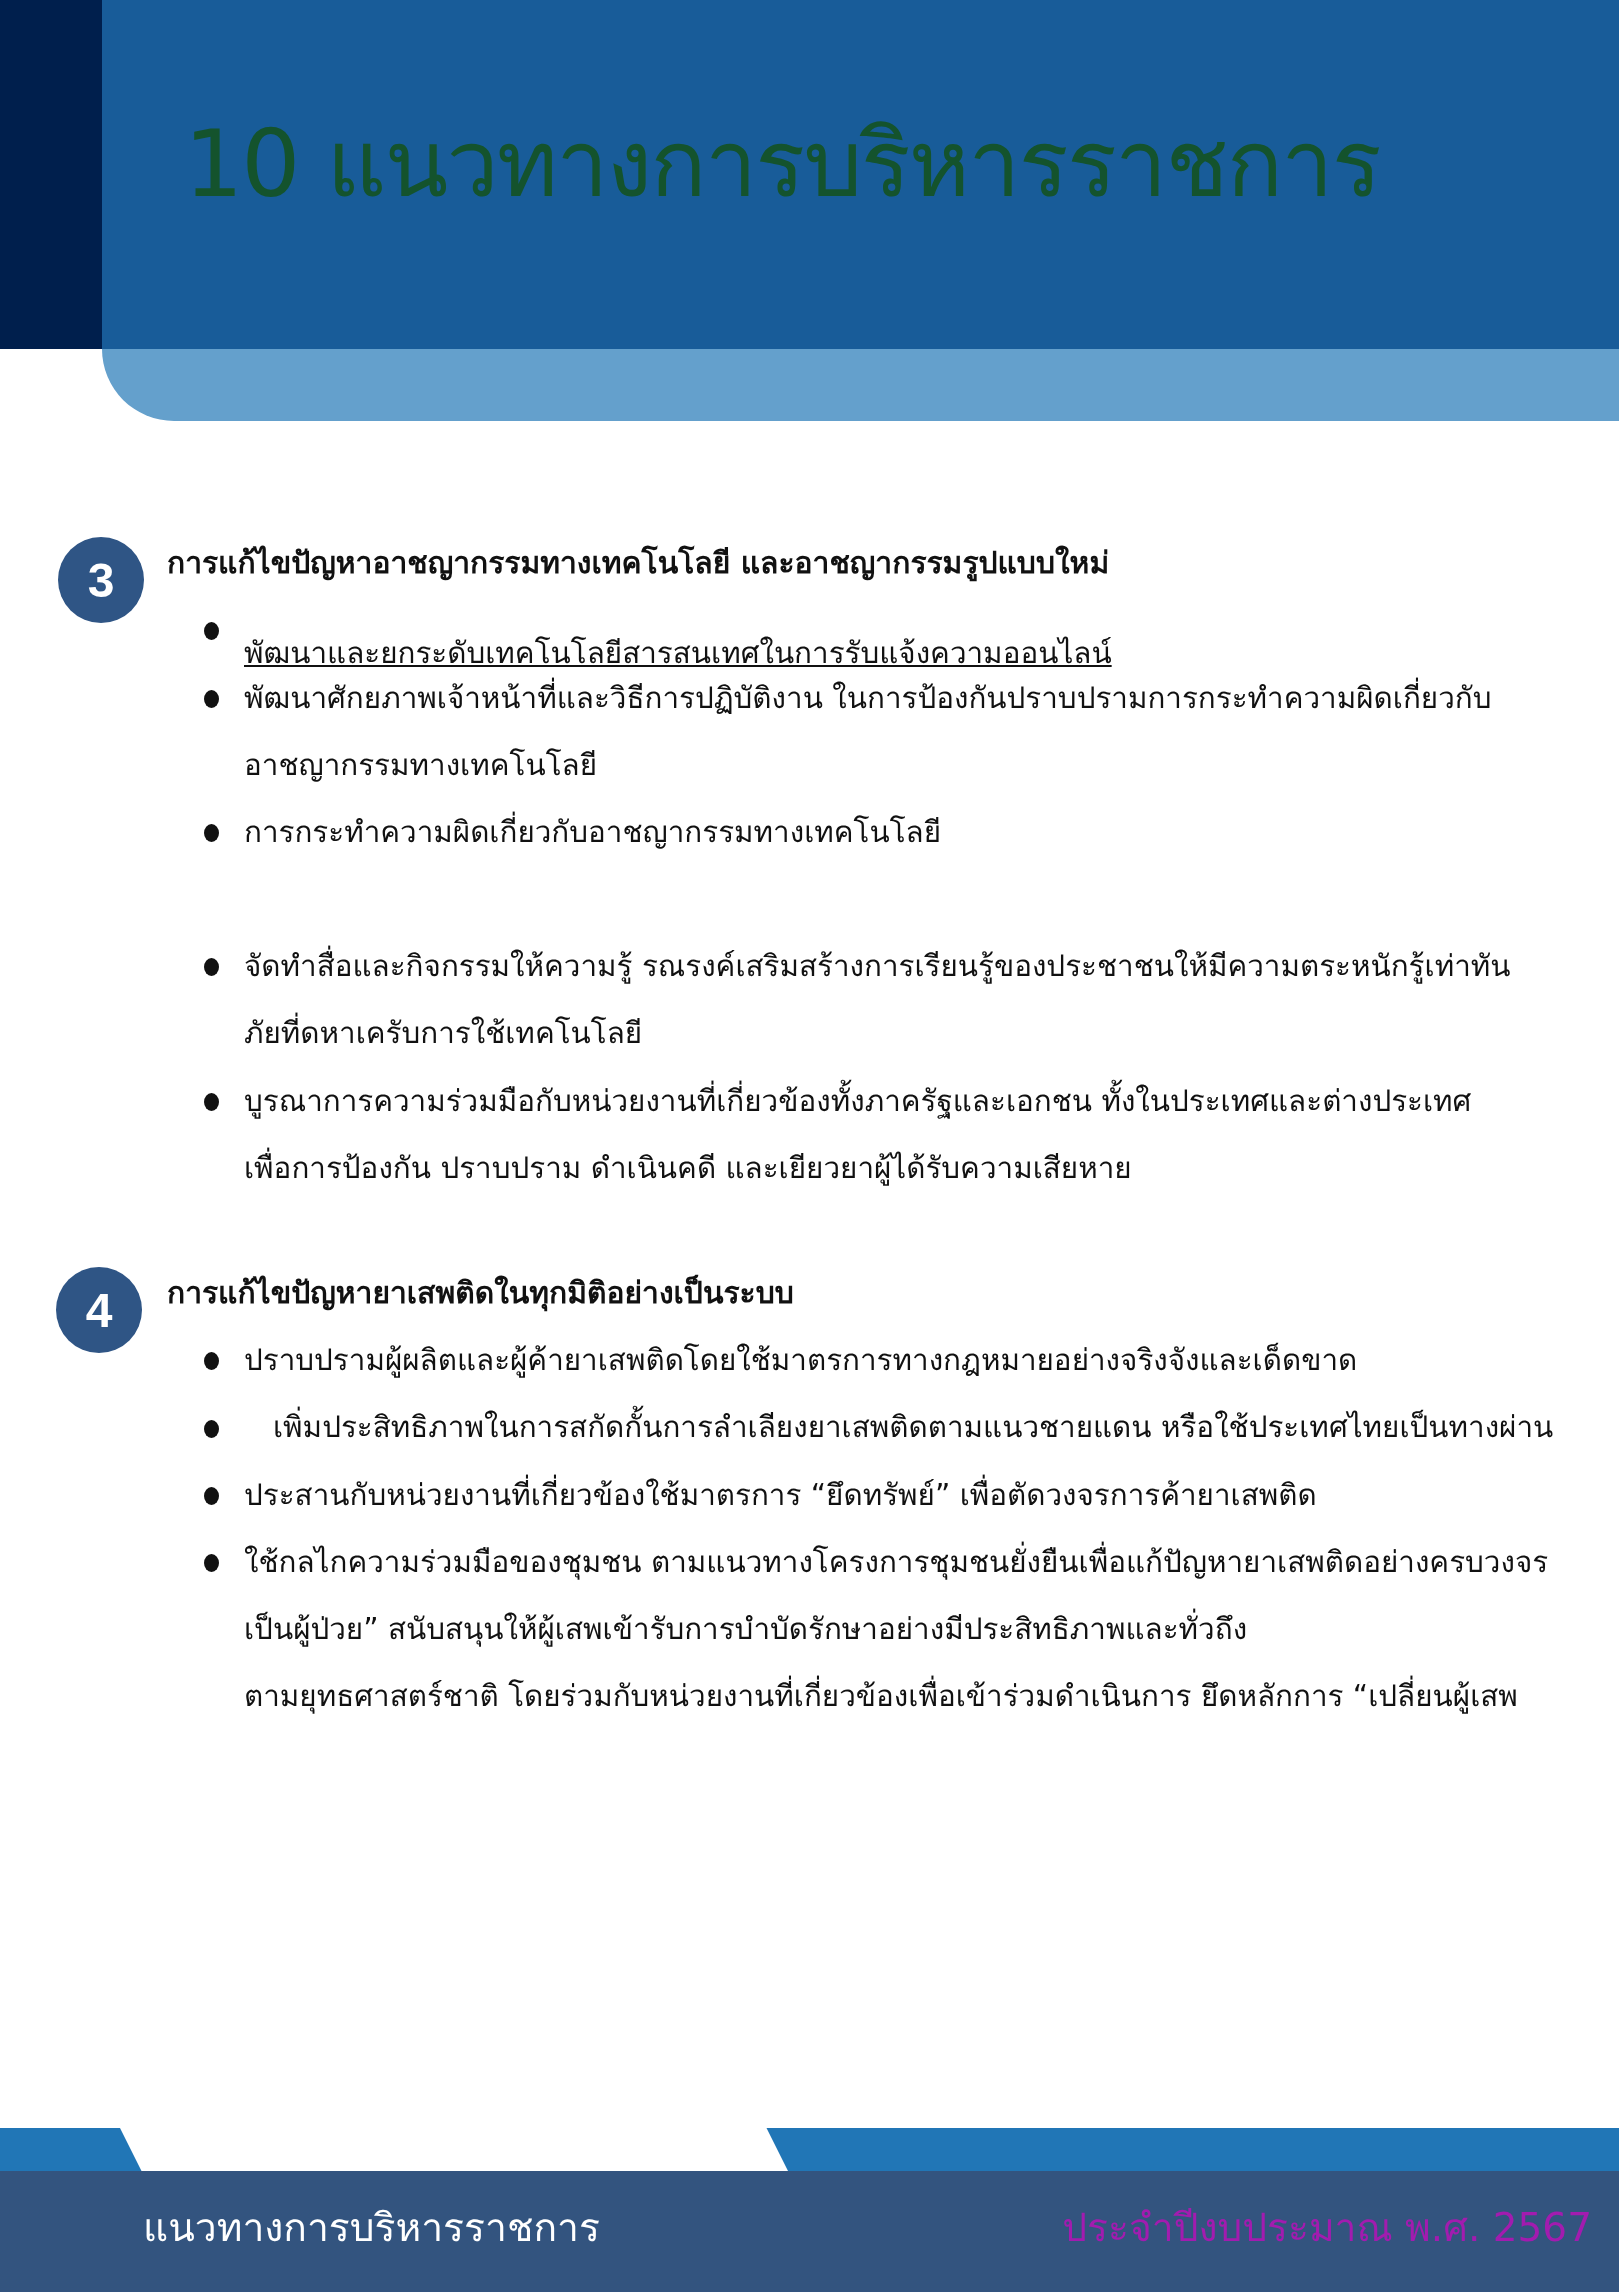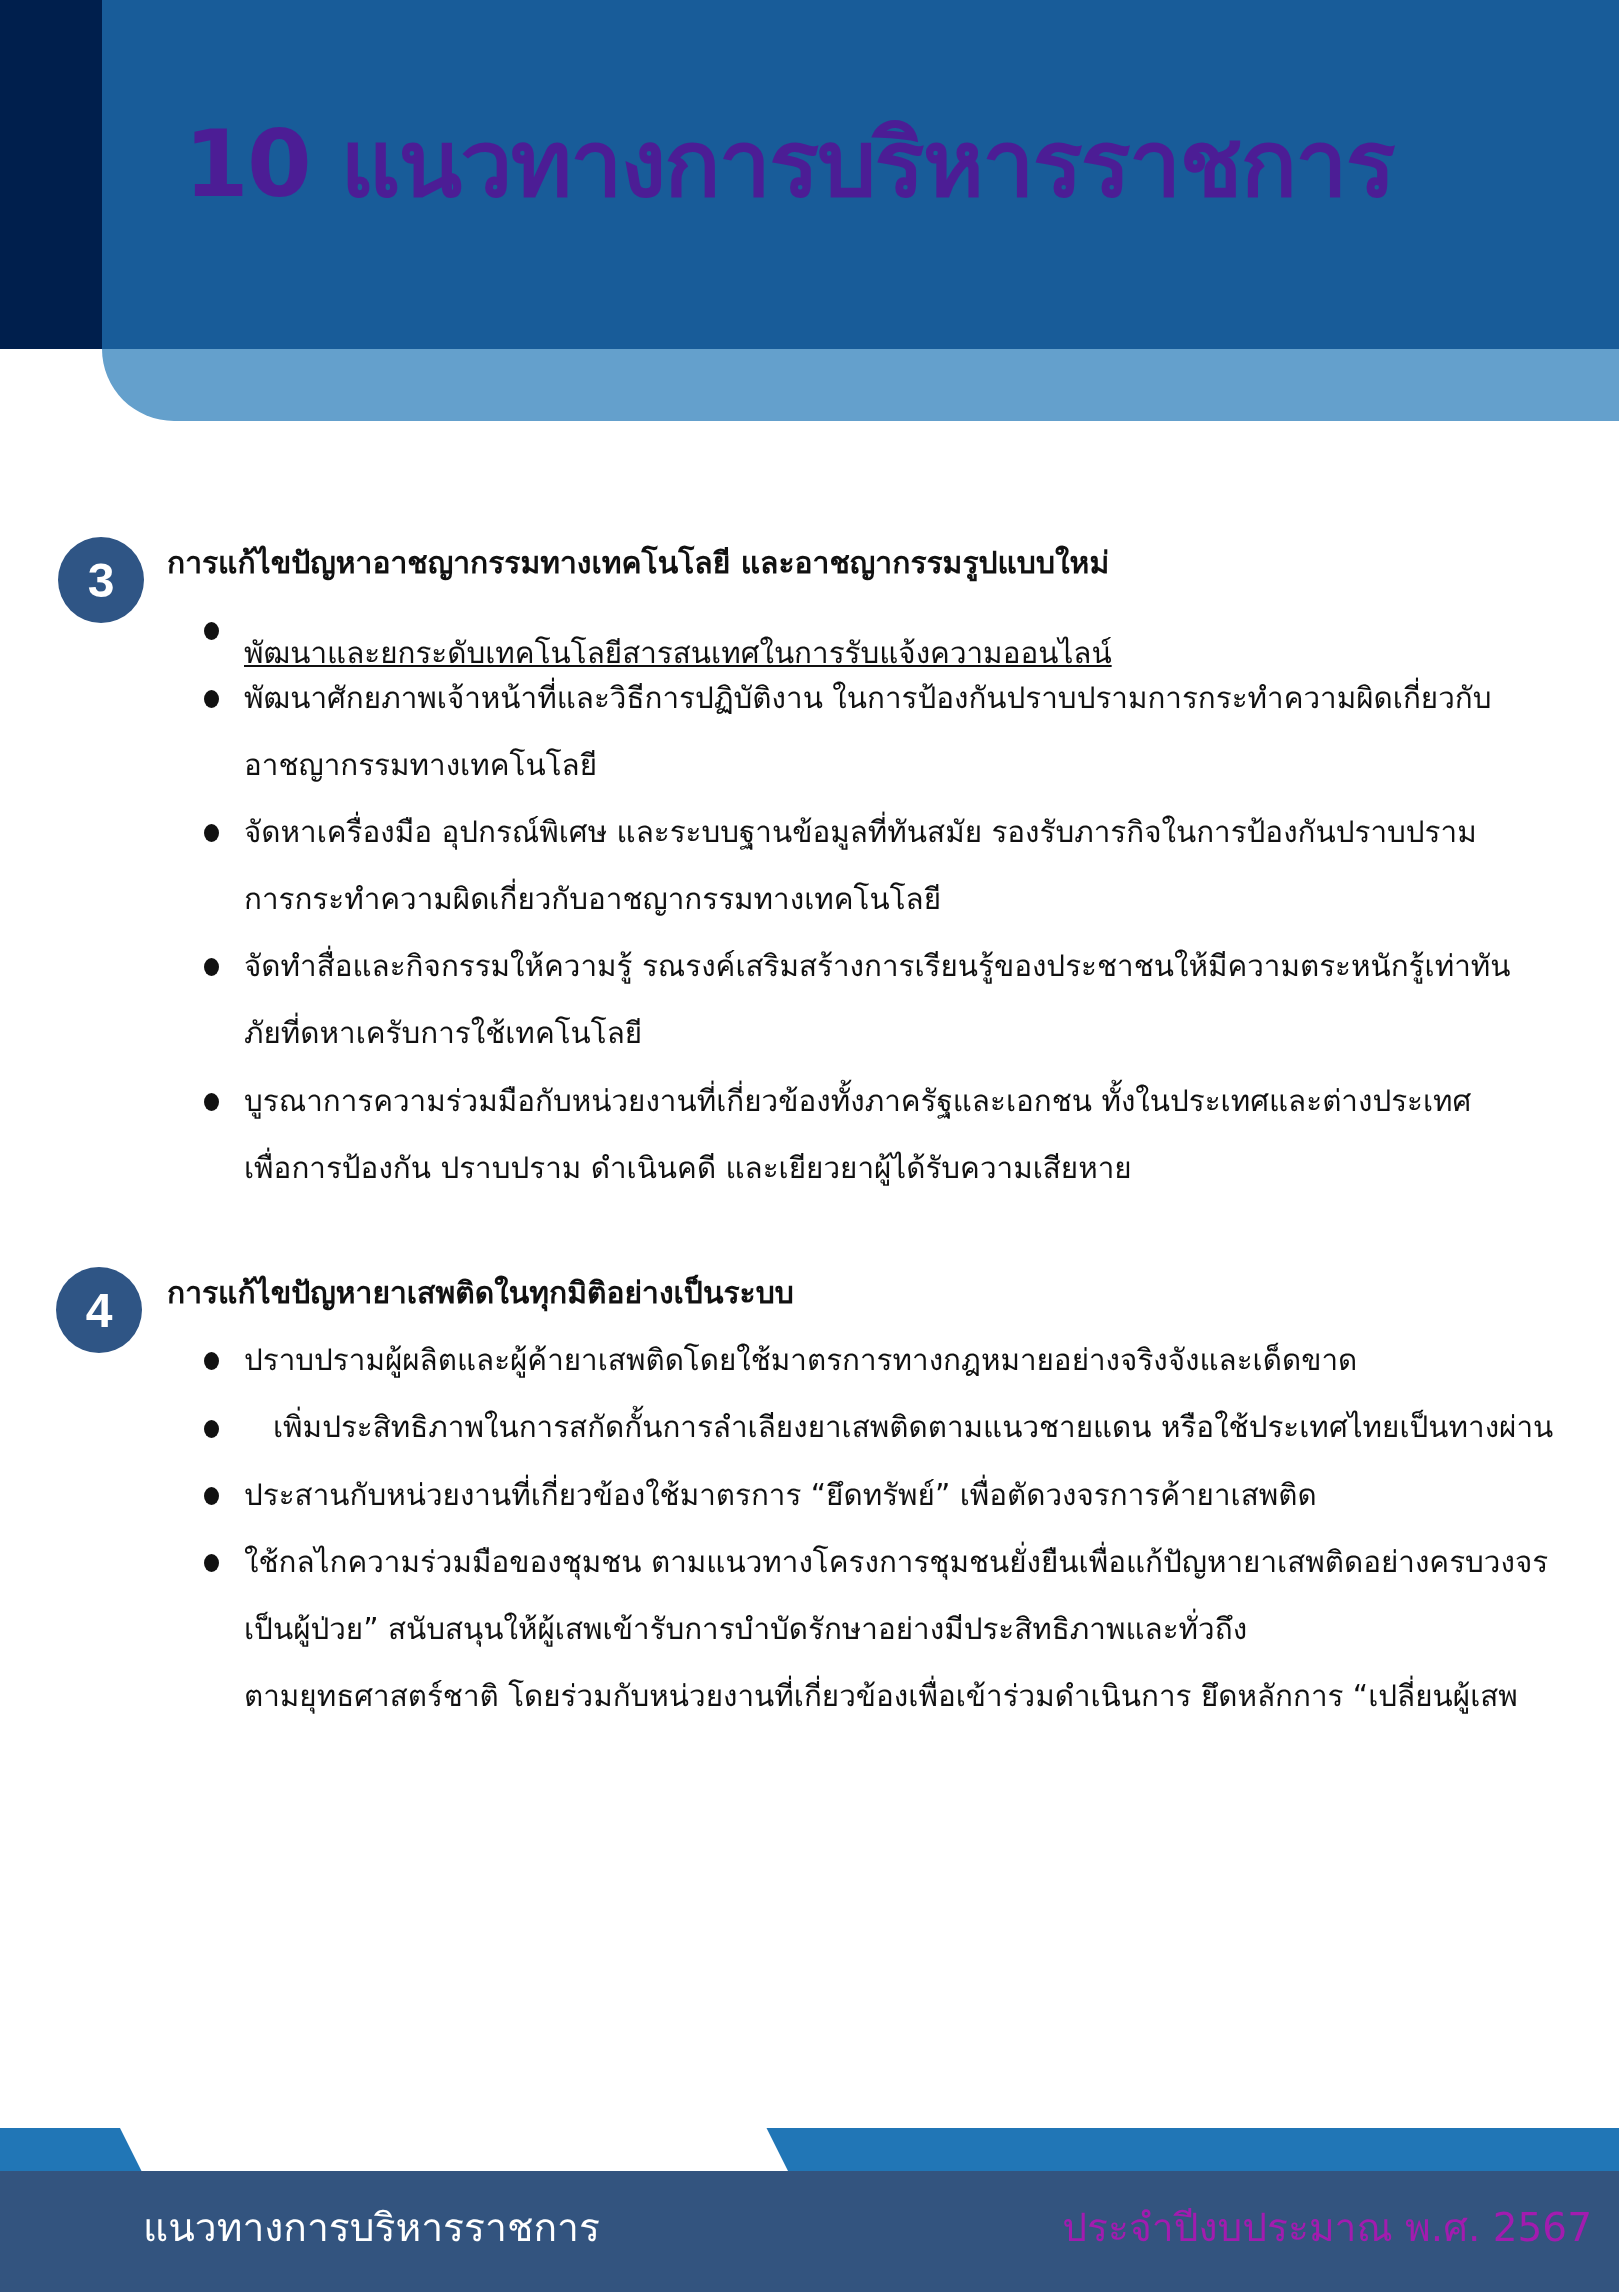--- a/index.html
+++ b/index.html
@@ -8,22 +8,22 @@
     background:#ffffff;
     font-family:"DejaVu Sans", "Liberation Sans", sans-serif;
     color:#111111;
   }
   .hdr-navy { position:absolute; left:0; top:0; width:102px; height:349px; background:#001f4d; }
   .hdr-blue { position:absolute; left:102px; top:0; width:1517px; height:349px; background:#185c99; }
   .hdr-light { position:absolute; left:102px; top:349px; width:1517px; height:72px; background:#64a0cc; border-bottom-left-radius:72px; }
   .hdr-title {
     position:absolute; left:184px; top:97px; width:1397px;
     font-family:"DejaVu Sans", "Liberation Sans", sans-serif;
-    font-weight:bold; font-size:93px; line-height:134px;
-    color:#4c1d95; letter-spacing:-1.8px; white-space:nowrap;
+    font-weight:normal; font-size:93px; line-height:134px;
+    color:#14532d; letter-spacing:-1.8px; white-space:nowrap;
   }
   .section { position:absolute; left:0; width:1619px; }
   .num-circle {
     position:absolute; width:86px; height:86px; border-radius:50%;
     background:#2f5585; color:#ffffff;
     font-family:"Liberation Sans", sans-serif; font-weight:bold; font-size:48px;
     display:flex; align-items:center; justify-content:center;
   }
   .sec-title {
     position:absolute; left:161px;
@@ -75,21 +75,20 @@
     <div class="bullet-dot" style="top:690px;"></div>
     <div class="bullet-text" style="top:665px;">
       <span>พัฒนาศักยภาพเจ้าหน้าที่และวิธีการปฏิบัติงาน ในการป้องกันปราบปรามการกระทำความผิดเกี่ยวกับ</span>
       <span>อาชญากรรมทางเทคโนโลยี</span>
     </div>
   </div>
 
   <div class="bullet-item">
     <div class="bullet-dot" style="top:824px;"></div>
     <div class="bullet-text" style="top:799px;">
-      <span>จัดหาเครื่องมือ อุปกรณ์พิเศษ และระบบฐานข้อมูลที่ทันสมัย รองรับภารกิจในการป้องกันปราบปราม</span>
       <span>การกระทำความผิดเกี่ยวกับอาชญากรรมทางเทคโนโลยี</span>
     </div>
   </div>
 
   <div class="bullet-item">
     <div class="bullet-dot" style="top:958px;"></div>
     <div class="bullet-text" style="top:933px;">
       <span>จัดทำสื่อและกิจกรรมให้ความรู้ รณรงค์เสริมสร้างการเรียนรู้ของประชาชนให้มีความตระหนักรู้เท่าทัน</span>
       <span>ภัยที่ดหาเครับการใช้เทคโนโลยี</span>
     </div>

